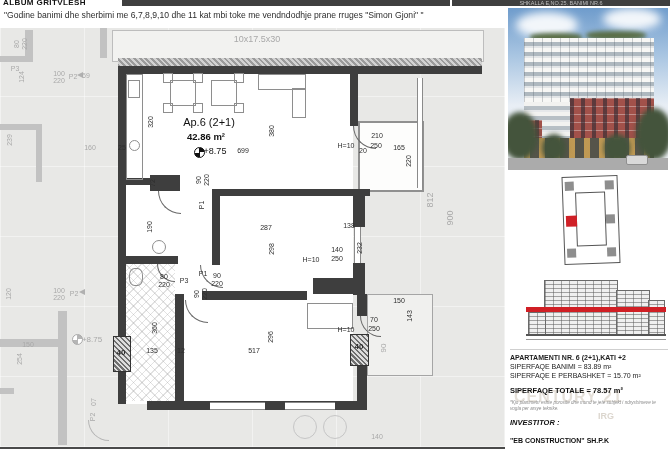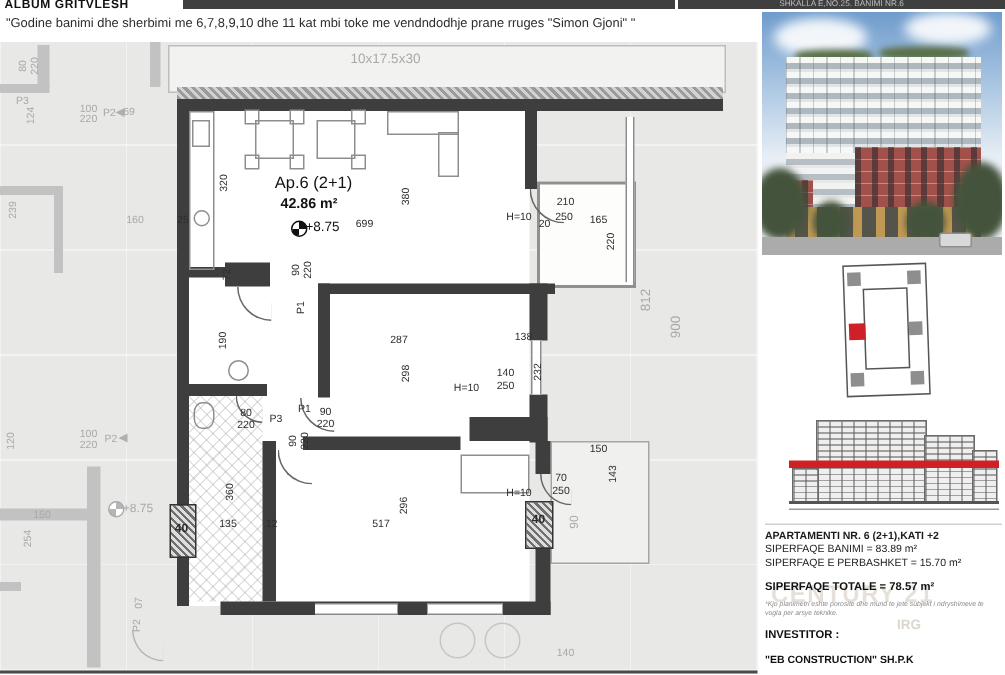--- a/index.html
+++ b/index.html
@@ -78,21 +78,21 @@
   .sblock:after{content:"";position:absolute;inset:0;
       background:repeating-linear-gradient(90deg,rgba(90,90,90,.5) 0 1px,transparent 1px 8px);}
   .redband{position:absolute;background:#d01f25;}
   .gline{position:absolute;background:#555;}
   
   .info{position:absolute;left:510px;top:349px;width:158px;border-top:1px solid #cfcfcf;padding-top:3px;}
   .info .l{font-size:7px;line-height:9px;color:#1c1c1c;}
   .info .b1{font-weight:bold;}
   .total{font-size:7.5px;font-weight:bold;margin-top:6px;color:#111;}
   .note{font-size:4.6px;color:#8a8a8a;font-style:italic;margin-top:5px;line-height:6px;width:150px;}
-  .inv{font-size:7.5px;font-weight:bold;margin-top:6px;color:#111;}
+  .inv{font-size:7.5px;font-weight:bold;margin-top:6px;color:#111;font-style:italic;}
   .invname{font-size:7px;font-weight:bold;margin-top:10px;color:#111;}
   .wm1{position:absolute;left:514px;top:388px;width:154px;font-size:16px;font-weight:bold;color:#d8d0c6;
        letter-spacing:1px;opacity:.65;pointer-events:none;}
   .wm2{position:absolute;left:598px;top:411px;font-size:9px;font-weight:bold;color:#d3ccc2;opacity:.8;pointer-events:none;}
 </style>
 </head>
 <body>
 
 <div id="page">
 

